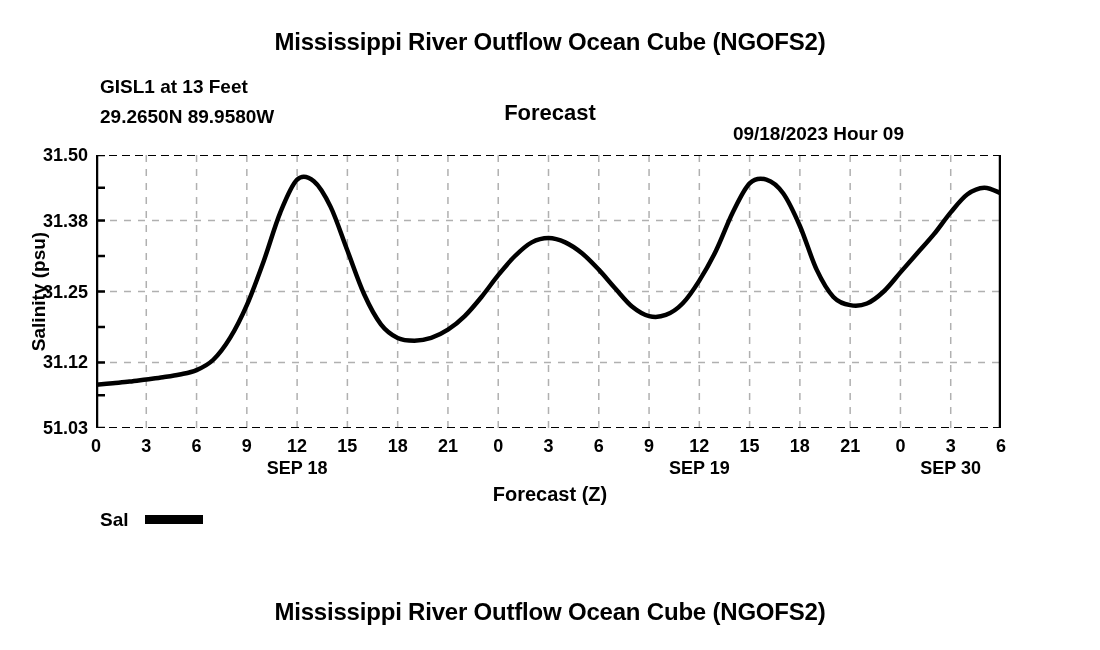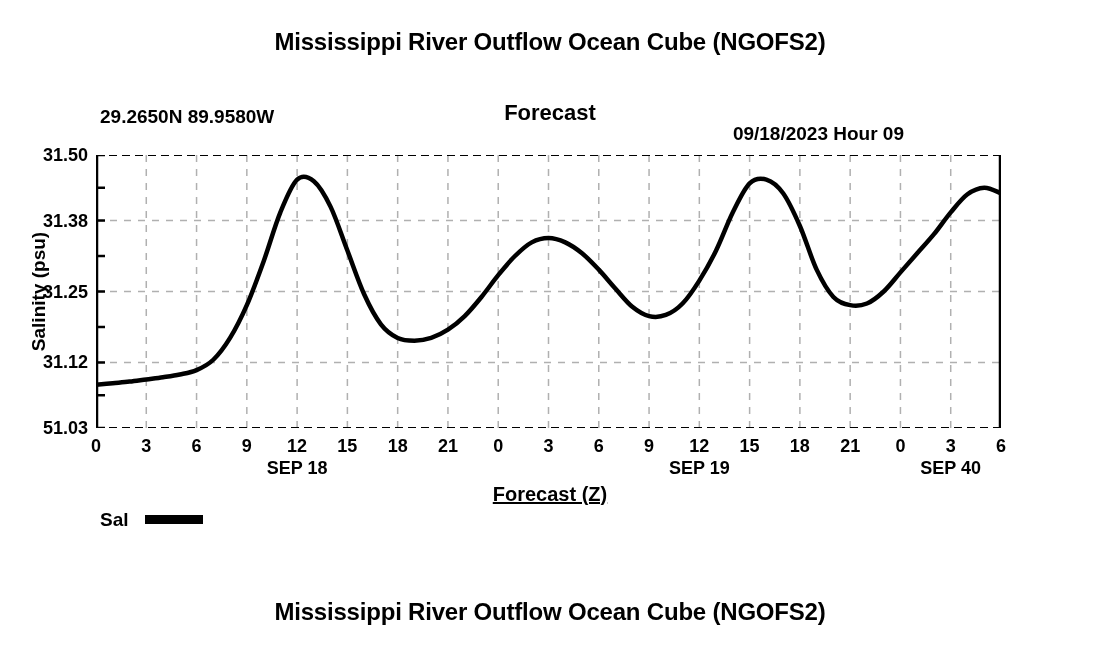--- a/index.html
+++ b/index.html
@@ -137,21 +137,20 @@
     line-height: 1;
   }
   .xaxis-title {
     position: absolute;
     left: 0;
     top: 483px;
     width: 1100px;
     text-align: center;
     font-size: 20px;
     font-weight: bold;
-    text-decoration: underline;
   }
   .legend {
     position: absolute;
     left: 100px;
     top: 510px;
     display: flex;
     align-items: center;
     gap: 16px;
   }
   .legend-label {
@@ -166,20 +165,21 @@
     background: #000000;
   }
 </style>
 </head>
 <body>
 
 <div class="page">
 
   <div class="main-title">Mississippi River Outflow Ocean Cube (NGOFS2)</div>
 
+  <div class="station-line1">GISL1 at 13 Feet</div>
   <div class="station-line2">29.2650N  89.9580W</div>
   <div class="center-subtitle">Forecast</div>
   <div class="date-stamp">09/18/2023 Hour 09</div>
 
   <div class="ylabel">Salinity (psu)</div>
 
   <div class="ytick-col" id="ytick-col">
       <div class="ytick-label" style="top: 419px;">51.03</div>
       <div class="ytick-label" style="top: 353.48px;">31.12</div>
       <div class="ytick-label" style="top: 282.5px;">31.25</div>
@@ -262,21 +262,21 @@
       <div class="xtick-label" style="left: 749.611px;">15</div>
       <div class="xtick-label" style="left: 799.889px;">18</div>
       <div class="xtick-label" style="left: 850.167px;">21</div>
       <div class="xtick-label" style="left: 900.444px;">0</div>
       <div class="xtick-label" style="left: 950.722px;">3</div>
       <div class="xtick-label" style="left: 1001px;">6</div>
     </div>
   <div id="day-col">
       <div class="day-label" style="left: 297.111px;">SEP 18</div>
       <div class="day-label" style="left: 699.333px;">SEP 19</div>
-      <div class="day-label" style="left: 950.722px;">SEP 40</div>
+      <div class="day-label" style="left: 950.722px;">SEP 30</div>
     </div>
 
   <div class="xaxis-title">Forecast (Z)</div>
 
   <div class="legend">
     <span class="legend-label">Sal</span>
     <span class="legend-swatch" id="legend-swatch" style="background: rgb(0, 0, 0);"></span>
   </div>
 
   <div class="bottom-title">Mississippi River Outflow Ocean Cube (NGOFS2)</div>

